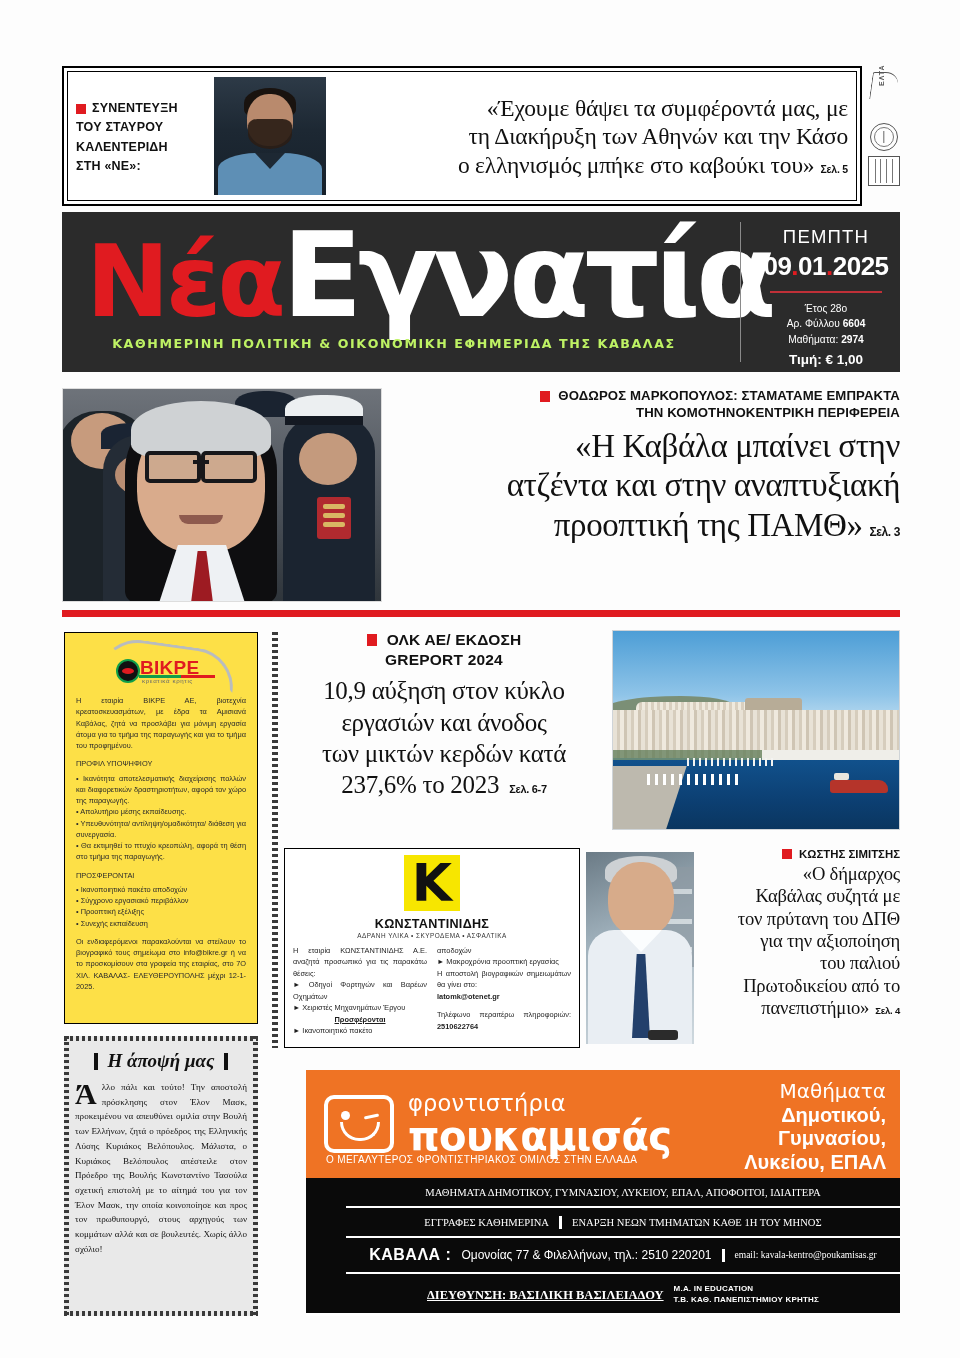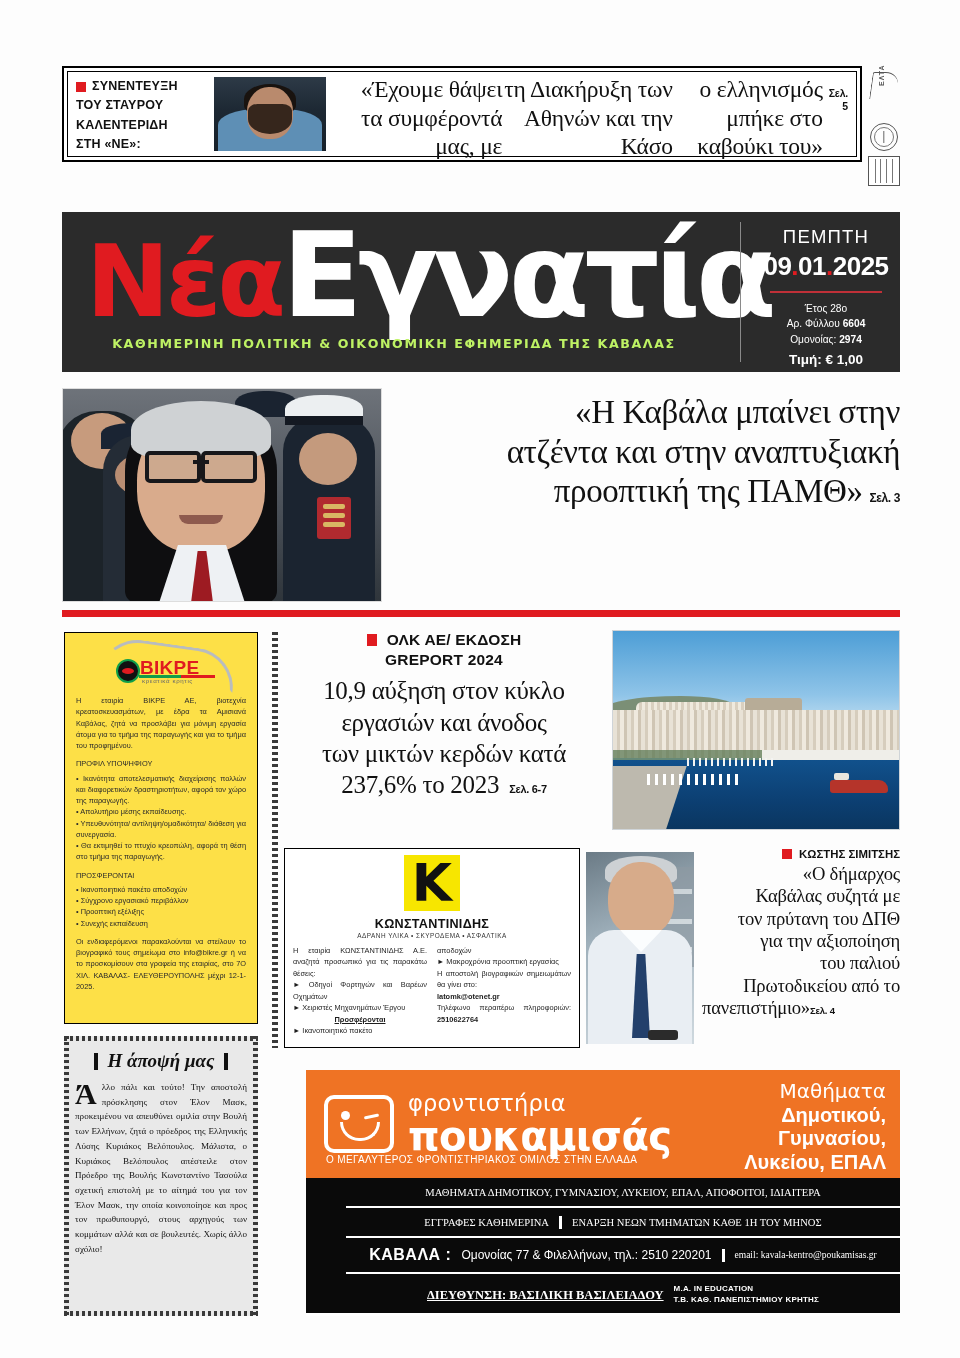--- a/index.html
+++ b/index.html
@@ -5,21 +5,21 @@
   html,body{margin:0;padding:0;background:#fff;}
   body{
     width:960px;height:1358px;position:relative;overflow:hidden;
     font-family:"Liberation Sans","DejaVu Sans",sans-serif;
     color:#111;
   }
   .page{position:absolute;inset:0;background:#fdfdfd;}
 
   
   .teaser{
-    position:absolute;left:62px;top:66px;width:800px;height:96px;
+    position:absolute;left:62px;top:66px;width:800px;height:140px;
     border:2px solid #000;background:#fff;box-sizing:border-box;
     display:flex;align-items:stretch;
   }
   .teaser-inner{position:absolute;inset:3px;border:1px solid #000;pointer-events:none;}
   .teaser-kicker{
     width:150px;flex:0 0 150px;box-sizing:border-box;padding:9px 6px 6px 12px;
     display:flex;flex-direction:column;justify-content:center;gap:6px;
     position:relative;z-index:2;
   }
   .teaser-kicker .kline{
@@ -39,21 +39,21 @@
     width:52px;height:30px;border-radius:50% 50% 28% 28%;background:#19130f;}
   .tp-beard{position:absolute;left:50%;top:36%;transform:translateX(-50%);
     width:44px;height:30px;border-radius:22% 22% 50% 50%;background:#2a1d16;opacity:.92;}
   .tp-body{position:absolute;left:50%;bottom:0;transform:translateX(-50%);
     width:104px;height:42px;border-radius:38% 38% 0 0;background:#5e8fb5;}
   .tp-collar{position:absolute;left:50%;bottom:26px;transform:translateX(-50%);
     width:30px;height:16px;background:#1d2833;clip-path:polygon(0 0,100% 0,50% 100%);}
   .teaser-head{
     flex:1;position:relative;z-index:2;padding:7px 12px 6px 14px;box-sizing:border-box;
     font-family:"Liberation Serif","DejaVu Serif",serif;
-    display:flex;flex-direction:row;justify-content:center;
+    display:flex;flex-direction:column;justify-content:center;
   }
   .teaser-head .thl{font-size:23.5px;line-height:1.22;text-align:right;font-weight:400;letter-spacing:-.2px;}
   .teaser-head .thl.l3{display:flex;align-items:baseline;justify-content:flex-end;gap:6px;}
   .pageref{font-size:10.5px;font-weight:700;font-family:"Liberation Sans",sans-serif;}
 
   
   .stamps{position:absolute;left:866px;top:70px;width:36px;height:124px;
     display:flex;flex-direction:column;align-items:center;justify-content:flex-start;gap:5px;}
   .stamp-elta{width:30px;height:48px;border:0;position:relative;}
   .stamp-elta .mount{position:absolute;left:2px;top:2px;width:26px;height:26px;
@@ -216,21 +216,21 @@
   .sm-body{position:absolute;left:2px;bottom:0;width:104px;height:114px;background:#e9eef3;border-radius:26px 26px 0 0;}
   .sm-tie{position:absolute;left:46px;bottom:6px;width:18px;height:84px;background:#23406b;
     clip-path:polygon(26% 0,74% 0,100% 100%,0 100%);}
   .sm-coll{position:absolute;left:34px;top:78px;width:42px;height:22px;background:#fbfdfe;
     clip-path:polygon(0 0,100% 0,50% 100%);}
   .sm-watch{position:absolute;left:62px;bottom:4px;width:30px;height:10px;background:#2b2b2b;border-radius:3px;}
   .sim-text{position:absolute;left:116px;top:0;width:198px;text-align:right;}
   .sim-kicker{font-size:11.4px;font-weight:700;display:flex;align-items:center;justify-content:flex-end;gap:7px;}
   .sim-kicker .redsq{width:10px;height:10px;}
   .sim-head{font-family:"Liberation Serif","DejaVu Serif",serif;font-size:18.6px;line-height:1.2;margin-top:3px;letter-spacing:-.2px;}
-  .sim-head .last{display:flex;align-items:baseline;}
+  .sim-head .last{display:flex;align-items:baseline;justify-content:flex-end;gap:6px;}
   .sim-head .pageref{font-size:9.5px;}
 
   
   .edit{position:absolute;left:64px;top:1036px;width:194px;height:280px;
     background:#e9e9e9;box-sizing:border-box;padding:8px 11px 10px;overflow:hidden;}
   .edit-dots-t,.edit-dots-b{position:absolute;left:0;right:0;height:5px;
     background-image:repeating-linear-gradient(90deg,#3a3a3a 0 3px,transparent 3px 6px);}
   .edit-dots-t{top:0;} .edit-dots-b{bottom:0;}
   .edit-dots-l,.edit-dots-r{position:absolute;top:0;bottom:0;width:5px;
     background-image:repeating-linear-gradient(180deg,#3a3a3a 0 3px,transparent 3px 6px);}
@@ -333,21 +333,21 @@
     <div class="mh-div"></div>
     <div class="mh-right">
       <div class="mh-day">ΠΕΜΠΤΗ</div>
       <div class="mh-date">
         <span>09</span><span class="dot">.</span><span>01</span><span class="dot">.</span><span>2025</span>
       </div>
       <div class="mh-rule"></div>
       <div class="mh-meta">
         <div>Έτος 28ο</div>
         <div><span>Αρ. Φύλλου</span> <b>6604</b></div>
-        <div><span>Ομονοίας:</span> <b>2974</b></div>
+        <div><span>Μαθήματα:</span> <b>2974</b></div>
       </div>
       <div class="mh-price">Τιμή: € 1,00</div>
     </div>
   </div>
 
   <div class="lead">
     <div class="lead-photo">
       <div class="lp-bg"></div>
       <div class="lp-b1"></div>
         <div class="lp-b1h"></div>
@@ -369,20 +369,27 @@
       <div class="lp-glass">
           <div class="g l"></div>
           <div class="g r"></div>
           <div class="br"></div>
         </div>
       <div class="lp-mouth"></div>
       <div class="lp-shirt"></div>
         <div class="lp-tie"></div>
     </div>
     <div class="lead-text">
+      <div class="lead-kicker">
+        <div class="l1">
+            <span class="redsq"></span>
+            <span>ΘΟΔΩΡΟΣ ΜΑΡΚΟΠΟΥΛΟΣ: ΣΤΑΜΑΤΑΜΕ ΕΜΠΡΑΚΤΑ</span>
+          </div>
+        <div>ΤΗΝ ΚΟΜΟΤΗΝΟΚΕΝΤΡΙΚΗ ΠΕΡΙΦΕΡΕΙΑ</div>
+      </div>
       <div class="lead-head">
         <div>«Η Καβάλα μπαίνει στην</div>
         <div>ατζέντα και στην αναπτυξιακή</div>
         <div class="last">
           <span>προοπτική της ΠΑΜΘ»</span>
           <span class="pageref">Σελ. 3</span>
         </div>
       </div>
     </div>
   </div>
@@ -464,21 +471,21 @@
         <div>► Οδηγοί Φορτηγών και Βαρέων Οχημάτων</div>
         <div>► Χειριστές Μηχανημάτων Έργου</div>
         <div class="ctr"><u>Προσφέρονται</u></div>
         <div>►   Ικανοποιητικό   πακέτο</div>
       </div>
       <div>
         <div>αποδοχών</div>
         <div>► Μακροχρόνια προοπτική εργασίας</div>
         <div>Η αποστολή βιογραφικών σημειωμάτων θα γίνει στο:</div>
         <div><b>latomk@otenet.gr</b></div>
-        <div style=""><span>Τηλέφωνο περαιτέρω πληροφοριών:</span> <b>2510622764</b></div>
+        <div style="margin-top:7px"><span>Τηλέφωνο περαιτέρω πληροφοριών:</span> <b>2510622764</b></div>
       </div>
     </div>
   </div>
 
   <div class="sim">
     <div class="sim-photo">
       <div class="sm-bg"></div>
       <div class="sm-shelf">
           <i style="top:22%"></i>
           <i style="top:52%"></i>

